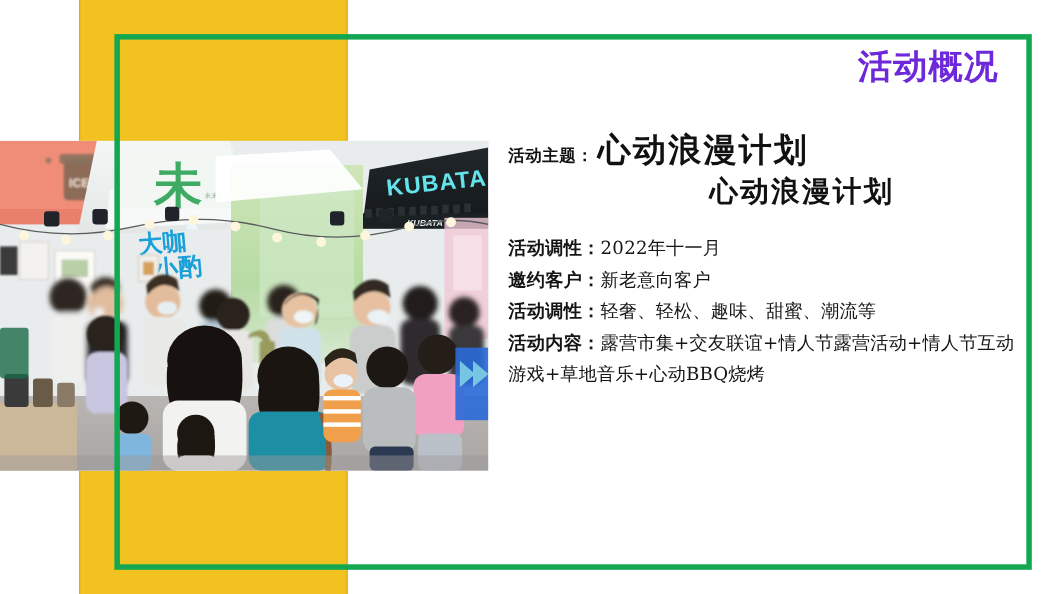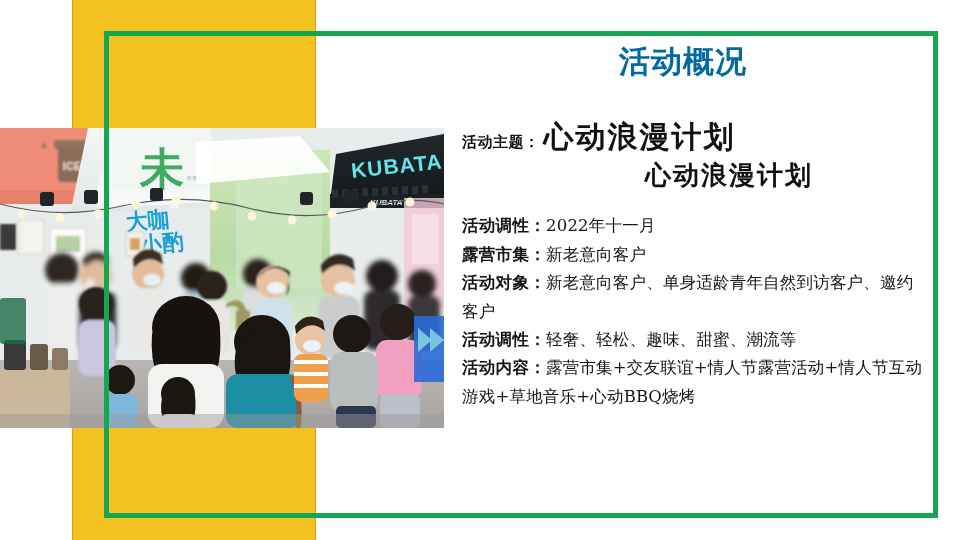--- a/index.html
+++ b/index.html
@@ -60,22 +60,22 @@
     top: 44px;
     width: 466px;
     height: 460px;
   }
 
   .slide-title {
     font-family: "DejaVu Serif", "Liberation Serif", serif;
     font-weight: bold;
     font-size: 31px;
     line-height: 1.1;
-    color: #0369a1;
-    text-align: center;
+    color: #6d28d9;
+    text-align: right;
     letter-spacing: 1px;
     padding-right: 16px;
     margin: 0;
   }
 
   .theme-row {
     margin-top: 42px;
     display: flex;
     align-items: baseline;
     justify-content: flex-start;
@@ -373,26 +373,23 @@
     </div>
     <div class="theme-sub">心动浪漫计划</div>
 
     <div class="detail-list">
 
       <div class="detail-item">
         <span class="detail-label">活动调性：</span><span class="detail-value">2022年十一月</span>
       </div>
 
       <div class="detail-item">
-        <span class="detail-label">露营市集：</span><span class="detail-value">新老意向客户</span>
+        <span class="detail-label">邀约客户：</span><span class="detail-value">新老意向客户</span>
       </div>
 
-      <div class="detail-item">
-        <span class="detail-label">活动对象：</span><span class="detail-value">新老意向客户、单身适龄青年自然到访客户、邀约客户</span>
-      </div>
 
       <div class="detail-item">
         <span class="detail-label">活动调性：</span><span class="detail-value">轻奢、轻松、趣味、甜蜜、潮流等</span>
       </div>
 
       <div class="detail-item">
         <span class="detail-label">活动内容：</span><span class="detail-value">露营市集+交友联谊+情人节露营活动+情人节互动游戏+草地音乐+心动BBQ烧烤</span>
       </div>
 
     </div>

